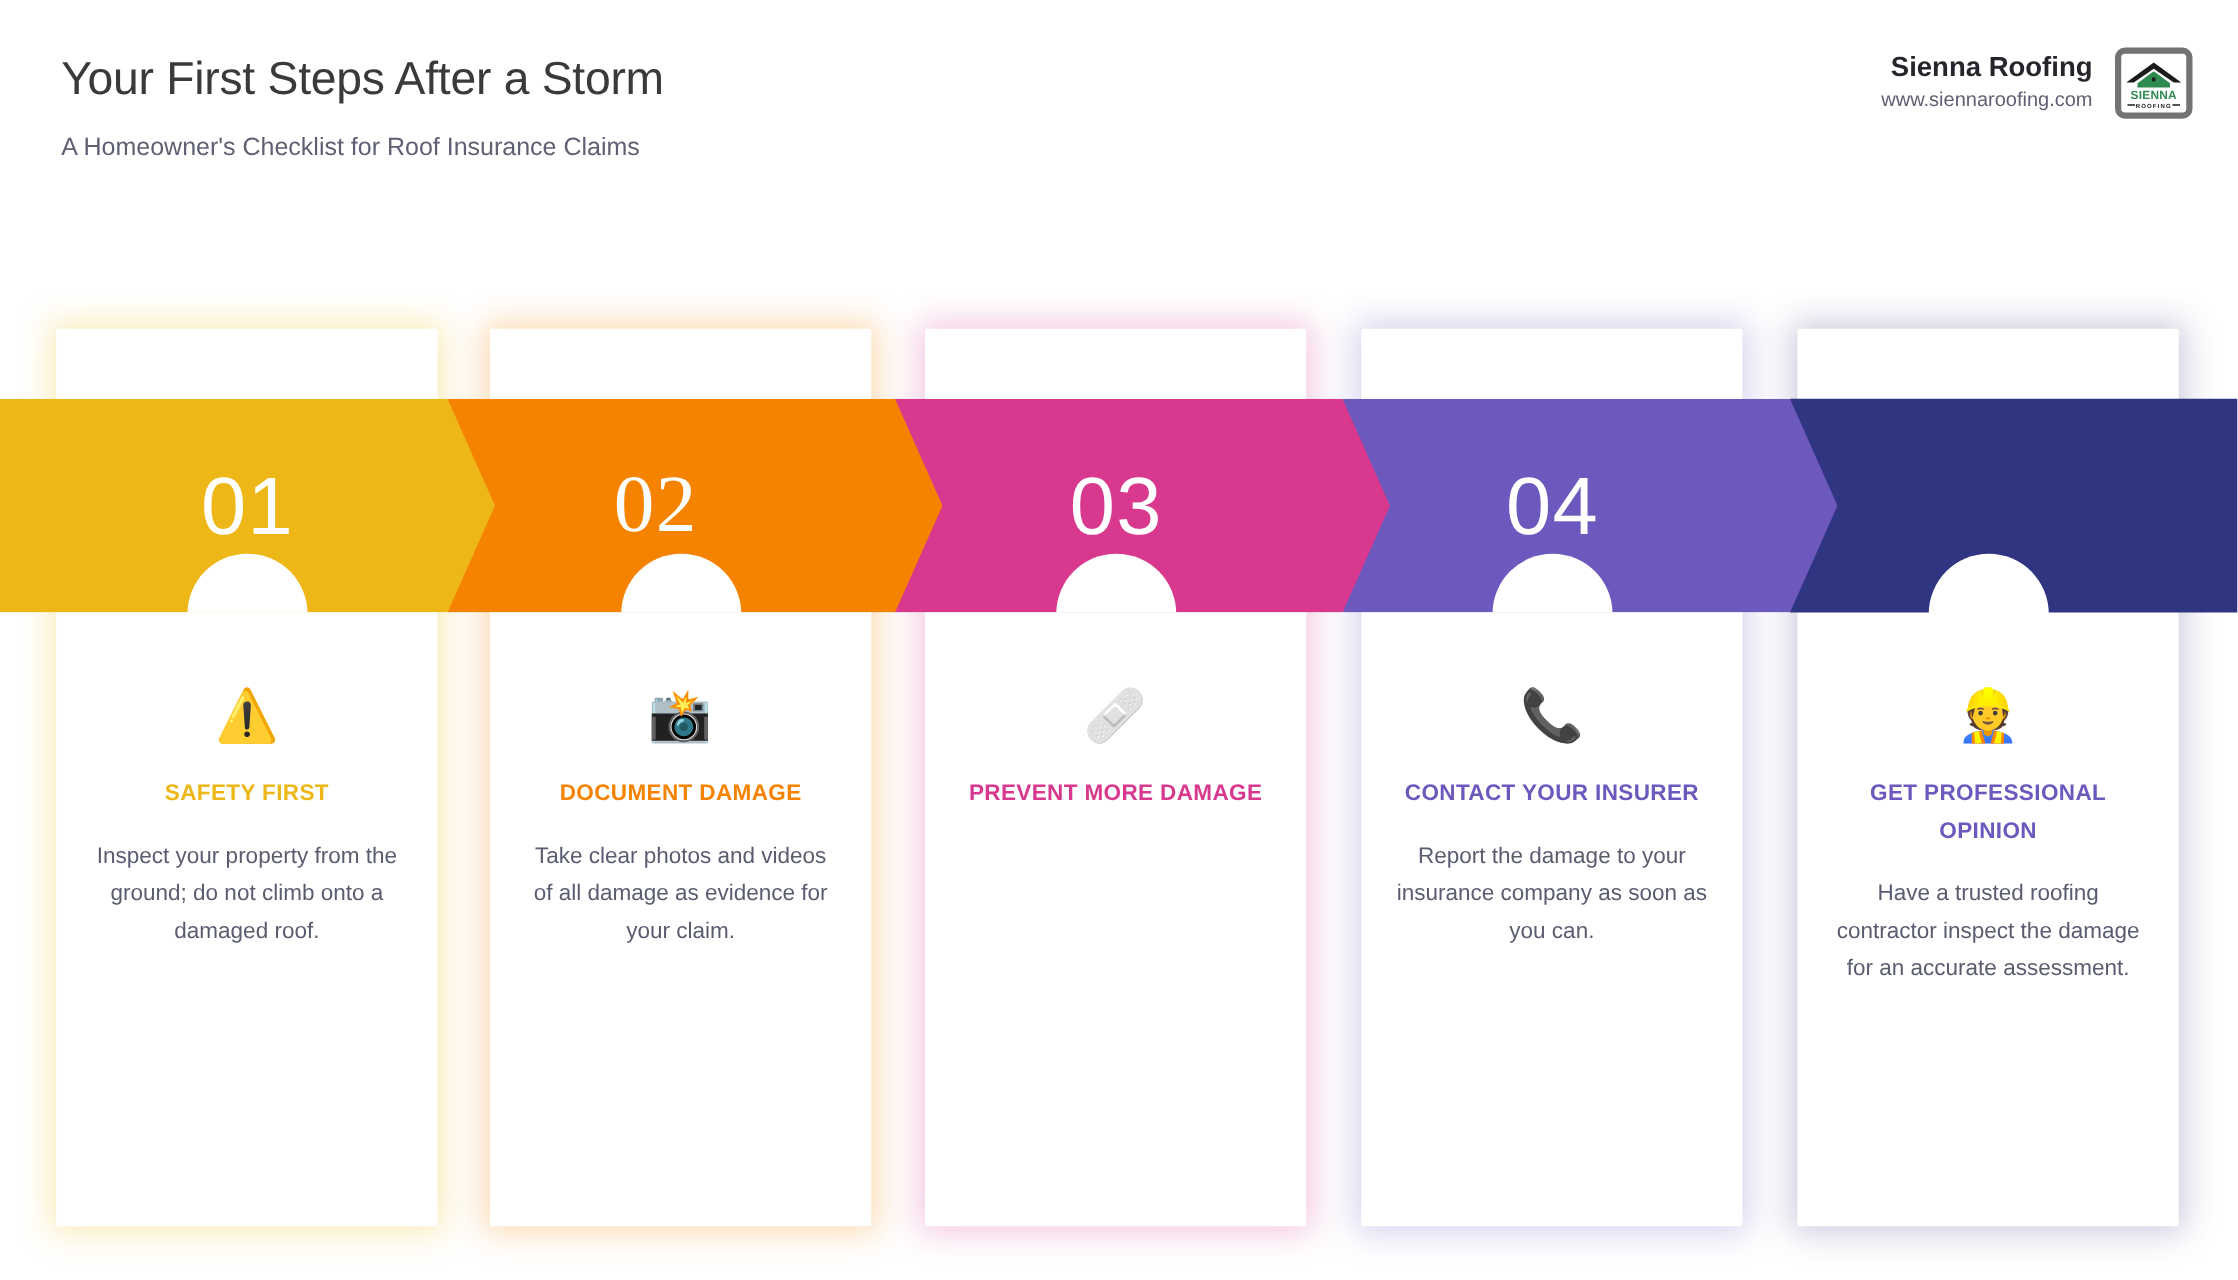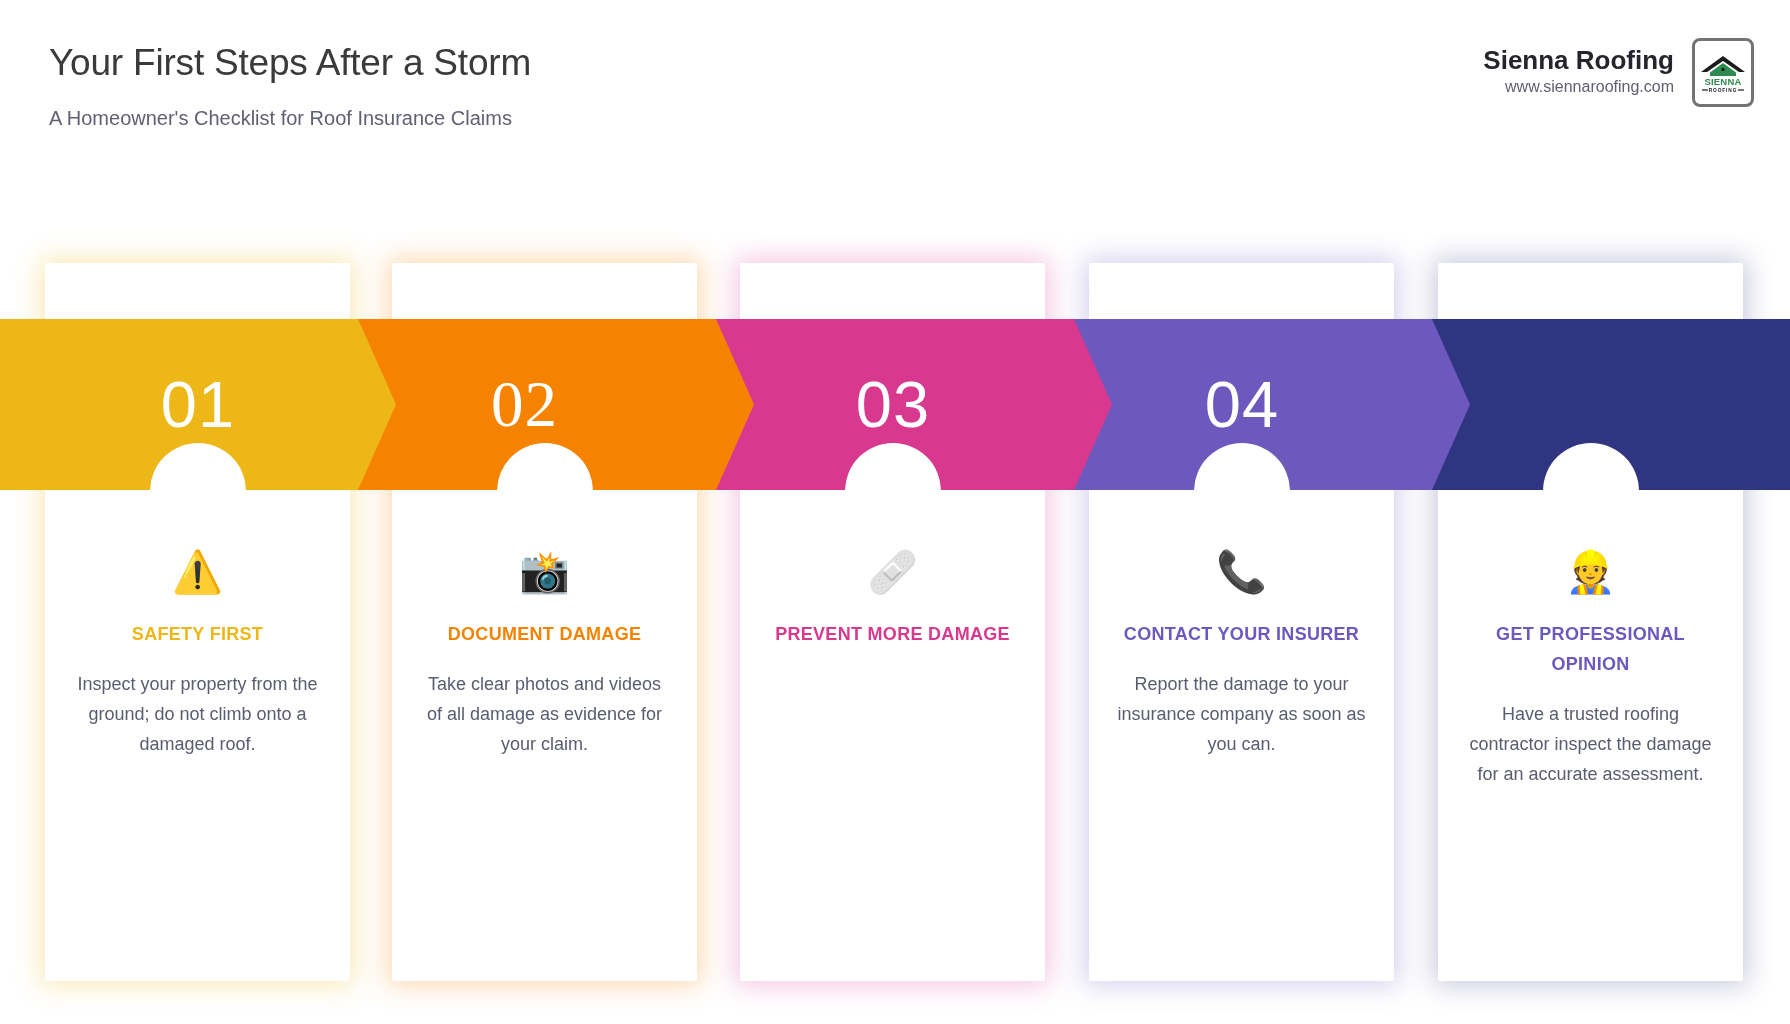--- a/index.html
+++ b/index.html
@@ -56,39 +56,39 @@
     right: 40px;
     top: 38px;
     display: flex;
     align-items: center;
     gap: 18px;
   }
 
   #brand-text { text-align: right; }
 
   #brand-name {
-    font-size: 26px;
+    font-size: 22px;
     font-weight: 700;
     color: #26252b;
     line-height: 26px;
   }
 
   #brand-url {
     font-size: 16px;
     font-weight: 400;
     color: #5f6073;
     line-height: 24px;
     margin-top: 2px;
     margin-left: 33px;
   }
 
   #brand-logo {
     width: 62px;
-    height: 69px;
-    border: 3px solid #737373;
+    height: 57px;
+    border: 5px solid #737373;
     border-radius: 8px;
     background: #ffffff;
     display: flex;
     align-items: center;
     justify-content: center;
   }
 
   
   #steps {
     position: absolute;

